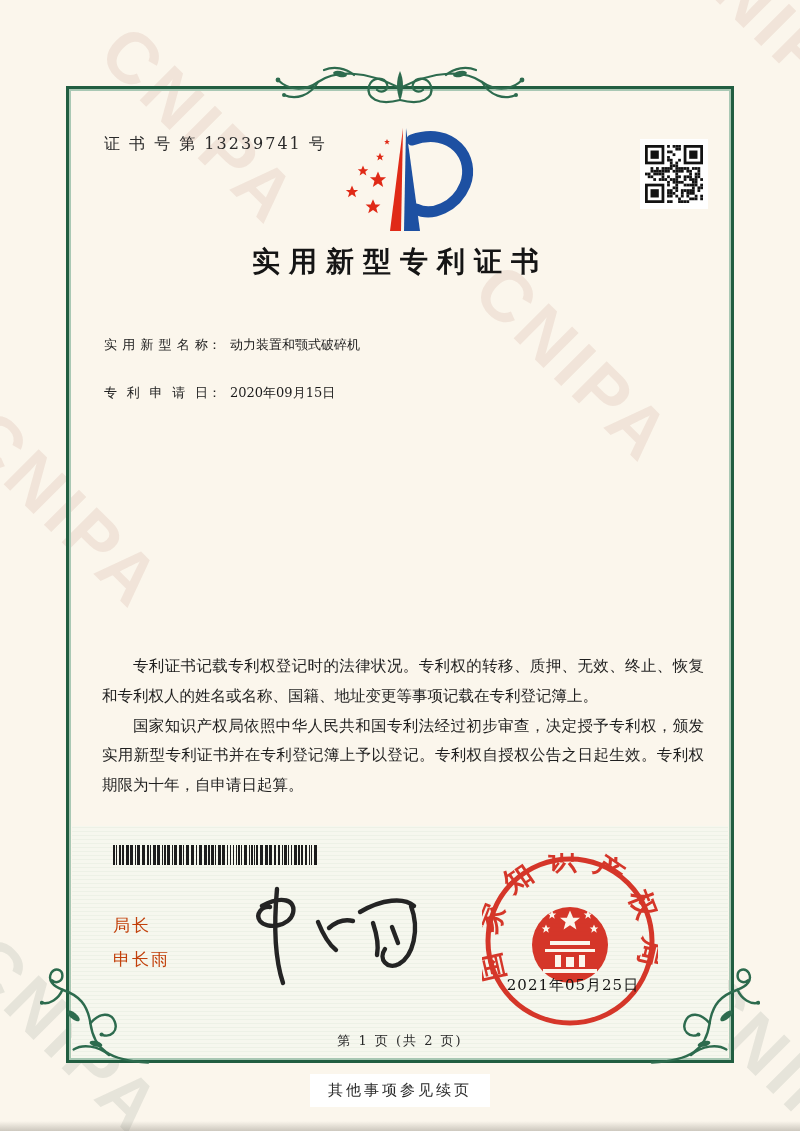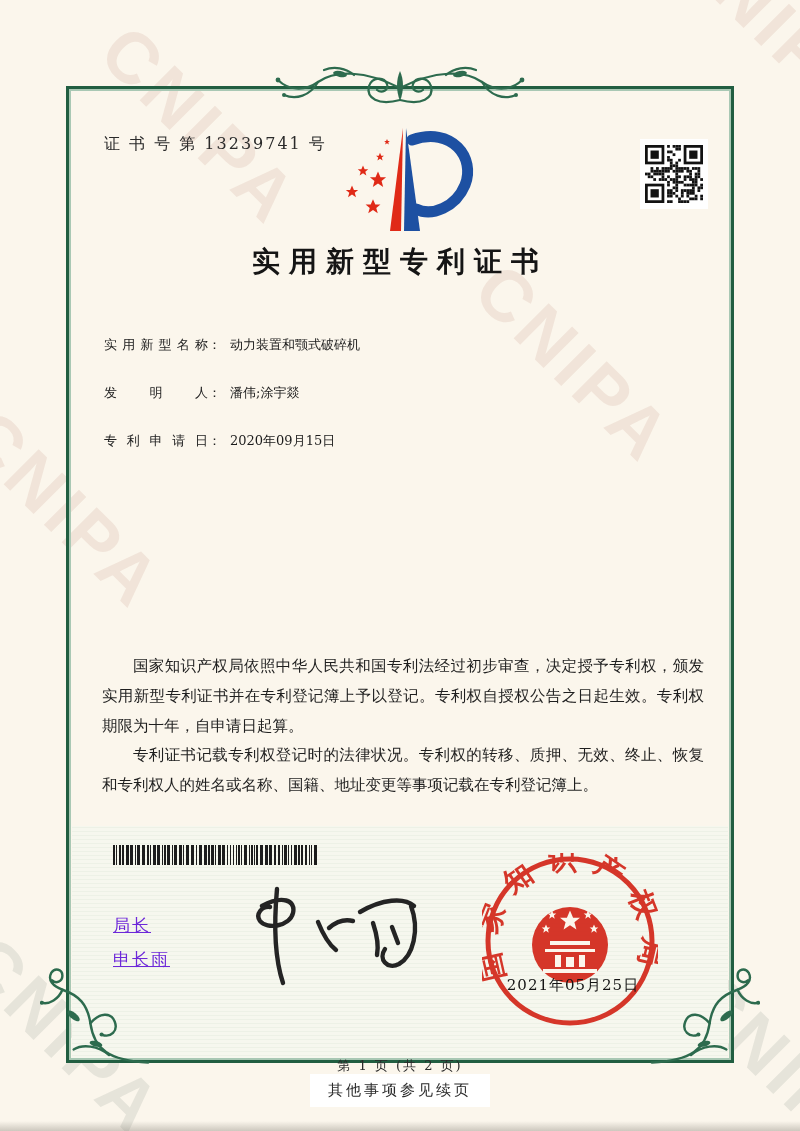--- a/index.html
+++ b/index.html
@@ -33,28 +33,28 @@
   .flabel{display:inline-block;width:104px;text-align:justify;text-align-last:justify;vertical-align:top;color:#222;}
   .fcolon{display:inline-block;margin-right:9px;color:#222;}
   .fvalue{color:#1b1b1b;}
   .grant{position:absolute;left:263px;top:0;}
   
   #bodytext{position:absolute;left:102px;top:652px;width:602px;font-size:15.5px;line-height:1.92;color:#1f1f1f;}
   #bodytext p{margin:0;text-indent:2em;text-align:justify;}
   
   #barcode{position:absolute;left:113px;top:845px;width:206px;height:20px;}
   
-  .officer{position:absolute;left:113px;font-family:"Liberation Sans",sans-serif;font-size:17px;color:#6d28d9;letter-spacing:2px;text-decoration:underline;}
+  .officer{position:absolute;left:113px;font-family:"Liberation Sans",sans-serif;font-size:17px;color:#c2410c;letter-spacing:2px;}
   #sig{position:absolute;left:232px;top:882px;}
   
   #seal{position:absolute;left:482px;top:853px;width:176px;height:176px;}
   #sealdate{position:absolute;left:488px;top:976px;width:170px;text-align:center;
             font-size:15px;letter-spacing:1px;color:#141414;}
   
-  #pageinfo{position:absolute;left:0;top:1057px;width:800px;text-align:center;font-size:13px;letter-spacing:2px;color:#2a2a2a;}
+  #pageinfo{position:absolute;left:0;top:1032px;width:800px;text-align:center;font-size:13px;letter-spacing:2px;color:#2a2a2a;}
   #contnote{position:absolute;left:50%;top:1074px;transform:translateX(-50%);
             background:#ffffff;padding:7px 18px;font-size:15px;letter-spacing:3px;color:#2a2a2a;}
   #pageedge{position:absolute;left:0;bottom:0;width:800px;height:10px;
             background:linear-gradient(to bottom,rgba(120,115,105,0) 0%,rgba(120,115,105,0.35) 100%);}
 </style>
 </head>
 <body>
 
 <div id="page">
 
@@ -289,30 +289,27 @@
     </g>
   </svg>
 
   <div id="title">实用新型专利证书</div>
 
   <div id="fields">
     <div class="frow">
       <span class="flabel">实用新型名称</span><span class="fcolon">：</span><span class="fvalue">动力装置和颚式破碎机</span>
     </div>
     <div class="frow">
-      <span class="flabel">发明人</span><span class="fcolon">：</span><span class="fvalue">潘伟;涂宇燚</span>
-    </div>
-    <div class="frow">
       <span class="flabel">专利申请日</span><span class="fcolon">：</span><span class="fvalue">2020年09月15日</span>
     </div>
   </div>
 
   <div id="bodytext">
+    <p>专利证书记载专利权登记时的法律状况。专利权的转移、质押、无效、终止、恢复和专利权人的姓名或名称、国籍、地址变更等事项记载在专利登记簿上。</p>
     <p>国家知识产权局依照中华人民共和国专利法经过初步审查，决定授予专利权，颁发实用新型专利证书并在专利登记簿上予以登记。专利权自授权公告之日起生效。专利权期限为十年，自申请日起算。</p>
-    <p>专利证书记载专利权登记时的法律状况。专利权的转移、质押、无效、终止、恢复和专利权人的姓名或名称、国籍、地址变更等事项记载在专利登记簿上。</p>
   </div>
 
   <svg id="barcode" viewBox="0 0 206 20" preserveAspectRatio="none">
       <rect x="0" y="0" width="2" height="20" fill="#1c1c1c"></rect>
       <rect x="3" y="0" width="1" height="20" fill="#1c1c1c"></rect>
       <rect x="6" y="0" width="2" height="20" fill="#1c1c1c"></rect>
       <rect x="9" y="0" width="2" height="20" fill="#1c1c1c"></rect>
       <rect x="13" y="0" width="3" height="20" fill="#1c1c1c"></rect>
       <rect x="17" y="0" width="3" height="20" fill="#1c1c1c"></rect>
       <rect x="22" y="0" width="1" height="20" fill="#1c1c1c"></rect>

